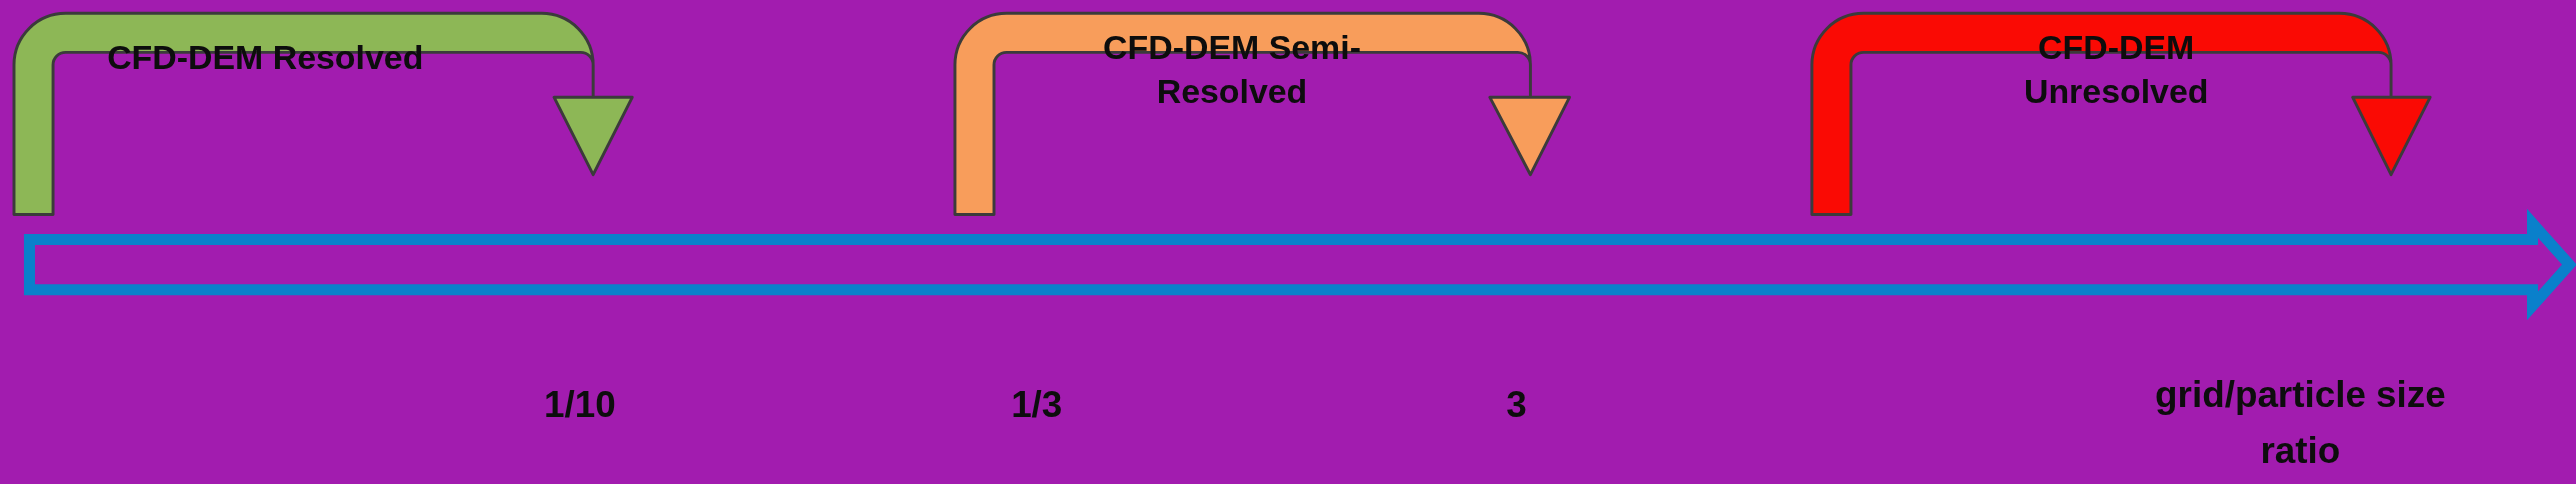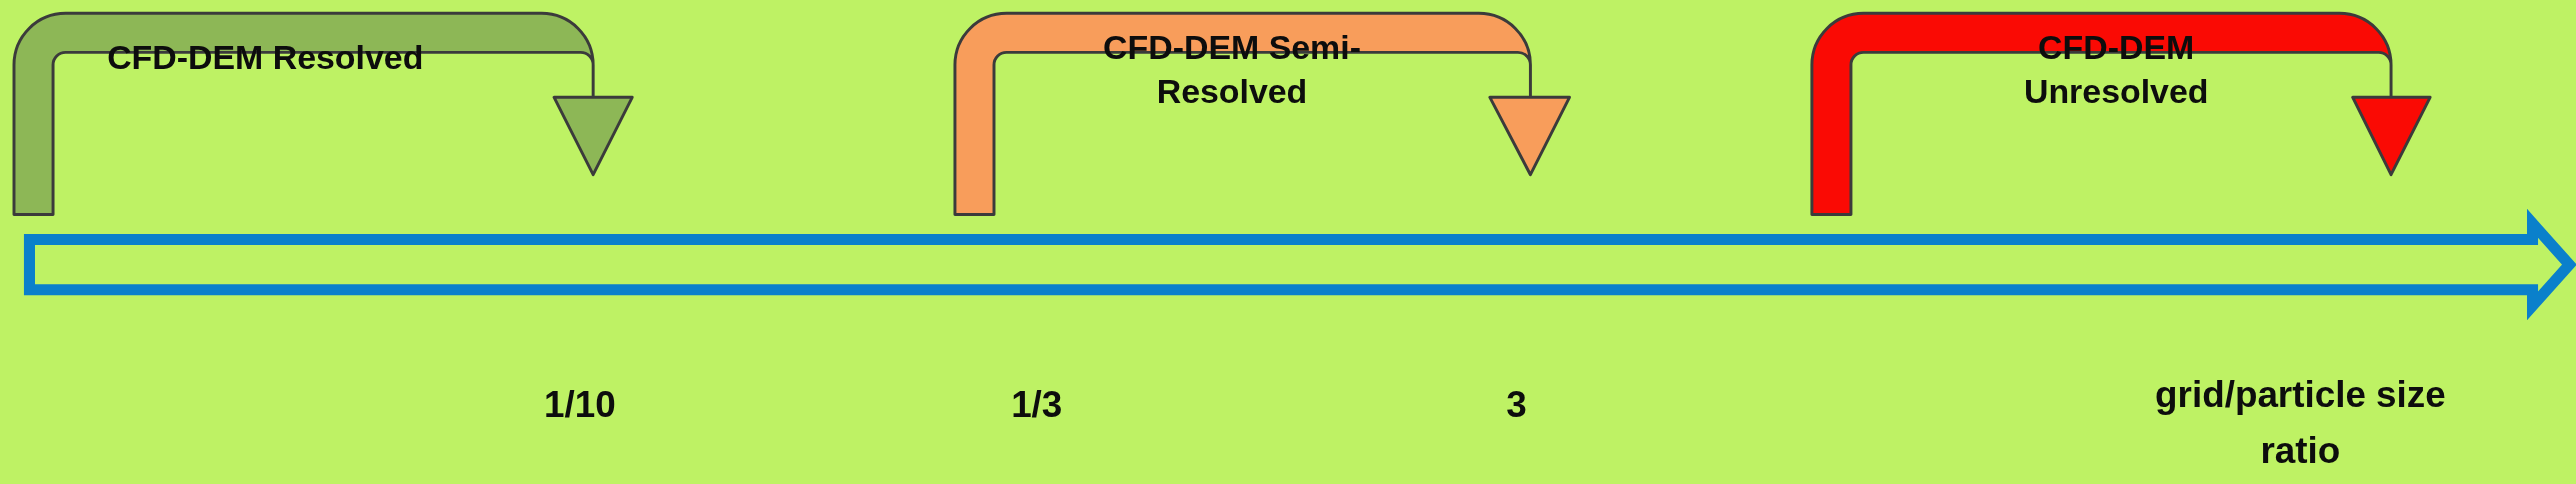--- a/index.html
+++ b/index.html
@@ -45,21 +45,21 @@
     font-family: "Liberation Sans", sans-serif;
     font-weight: bold;
     font-size: 50px;
     fill: #0d0d0d;
     text-anchor: middle;
   }
 </style>
 </head>
 <body>
 
-<div id="stage" style="background: #bef264;">
+<div id="stage" style="background: #a21caf;">
 
   <svg id="diagram" viewBox="0 0 3496 658" xmlns="http://www.w3.org/2000/svg">
 
     <g>
       <path d="M 19,291
                L 19,88
                A 70,70 0 0 1 89,18
                L 735,18
                A 70,70 0 0 1 805,88
                L 805,132

